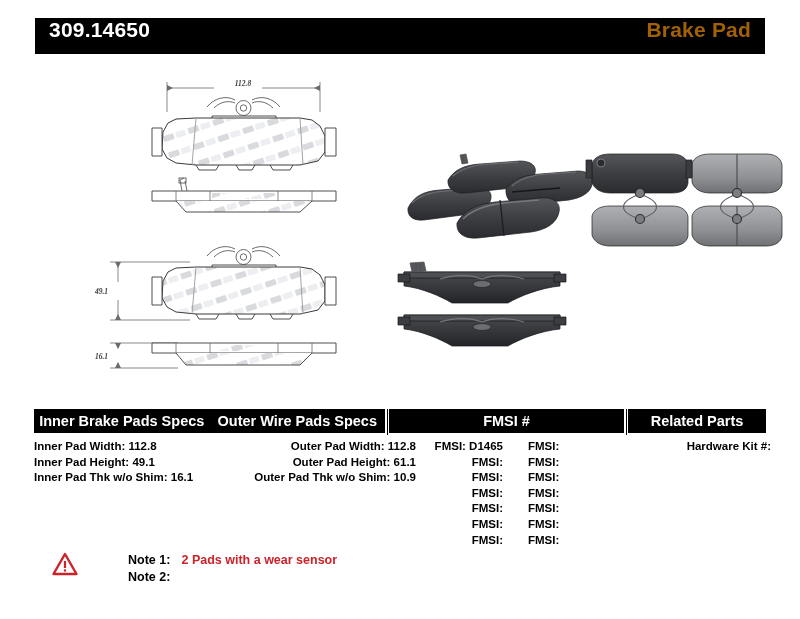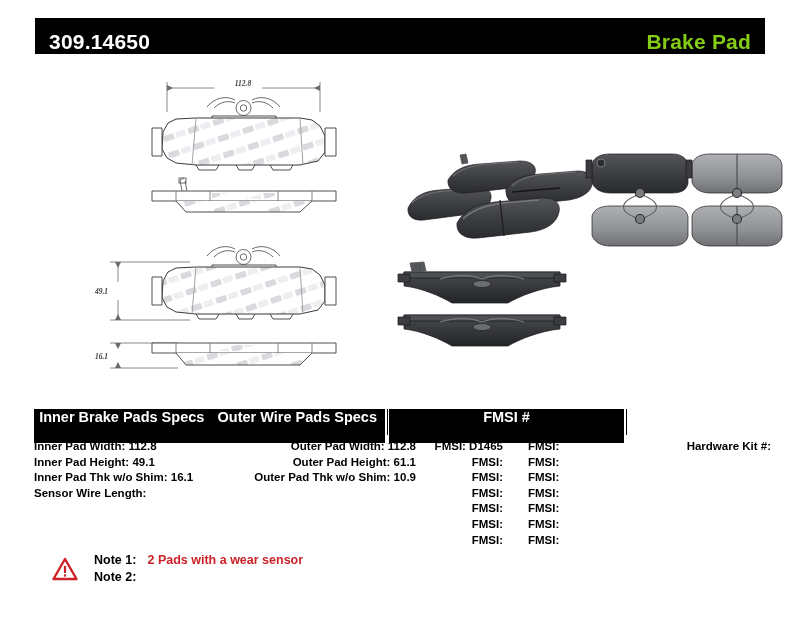--- a/index.html
+++ b/index.html
@@ -1,54 +1,54 @@
 <!DOCTYPE html>
 <html><head>
 <meta charset="utf-8">
 <style>
   html,body{margin:0;padding:0;background:#ffffff;}
   body{width:800px;height:619px;position:relative;overflow:hidden;
        font-family:"Liberation Sans",sans-serif;color:#000;}
 
   
   .header-bar{position:absolute;left:35px;top:18px;width:730px;height:36px;
-    background:#000;display:flex;align-items:flex-end;justify-content:space-between;
+    background:#000;display:flex;align-items:flex-start;justify-content:space-between;
     padding:0 14px;box-sizing:border-box;}
   .header-bar .part-no{color:#fff;font-size:21px;font-weight:bold;letter-spacing:.2px;}
-  .header-bar .title{color:#84cc16;font-size:21px;font-weight:bold;letter-spacing:.2px;}
+  .header-bar .title{color:#a16207;font-size:21px;font-weight:bold;letter-spacing:.2px;}
 
   
   .canvas{position:absolute;left:0;top:60px;width:791px;height:340px;}
   .canvas svg{position:absolute;left:0;top:0;}
 
   
   .table-zone{position:absolute;left:34px;top:409px;width:732px;height:150px;}
-  .hdr{position:absolute;height:34px;background:#000;color:#fff;
-       display:flex;justify-content:center;
+  .hdr{position:absolute;height:24px;background:#000;color:#fff;
+       display:flex;align-items:center;justify-content:center;
        font-size:14.5px;font-weight:bold;box-sizing:border-box;}
   .hdr.split{display:flex;justify-content:space-around;}
   .hdr.split span{flex:1;text-align:center;}
   .hdr-a{left:0;top:0;width:351px;}
   .hdr-b{left:355px;top:0;width:235px;}
   .hdr-c{left:594px;top:0;width:138px;}
 
   .colwrap{position:absolute;top:30px;}
   .spec-col{font-size:11.5px;font-weight:bold;line-height:15.6px;}
   .spec-col .row{white-space:nowrap;}
   .col-inner{left:0;width:180px;text-align:left;}
   .col-outer{left:190px;width:192px;text-align:right;}
   .col-fmsi-1{left:389px;width:80px;text-align:right;}
   .col-fmsi-2{left:494px;width:80px;text-align:left;}
   .col-related{left:597px;width:140px;text-align:right;}
 
   
   .vsep{position:absolute;top:0;width:1px;background:#000;}
 
   
-  .notes{position:absolute;left:52px;top:552px;display:flex;align-items:center;}
+  .notes{position:absolute;left:52px;top:552px;display:flex;align-items:flex-start;gap:34px;}
   .warn-icon{width:26px;height:24px;margin-right:16px;flex:0 0 auto;}
   .note-lines{font-size:12.5px;font-weight:bold;line-height:17px;}
   .note-lines .line{white-space:nowrap;}
   .note-label{display:inline-block;min-width:50px;}
   .note-val{color:#cc2229;}
 </style>
 </head>
 <body>
 
 <div class="header-bar">
@@ -277,29 +277,29 @@
 </svg>
 </div>
 
 <div class="table-zone">
 
   <div class="hdr hdr-a split">
     <span>Inner Brake Pads Specs</span>
     <span>Outer Wire Pads Specs</span>
   </div>
   <div class="hdr hdr-b">FMSI #</div>
+  <div class="hdr hdr-c">Related Parts</div>
 
   <div class="vsep" style="left:353px;height:26px;"></div>
   <div class="vsep" style="left:592px;height:26px;"></div>
 
   <div class="colwrap spec-col col-inner">
     <div class="row">Inner Pad Width: 112.8</div>
     <div class="row">Inner Pad Height: 49.1</div>
     <div class="row">Inner Pad Thk w/o Shim: 16.1</div>
-    <div class="row">Sensor Wire Length:</div>
   </div>
 
   <div class="colwrap spec-col col-outer">
     <div class="row">Outer Pad Width: 112.8</div>
     <div class="row">Outer Pad Height: 61.1</div>
     <div class="row">Outer Pad Thk w/o Shim: 10.9</div>
     <div class="row"></div>
   </div>
 
   <div class="colwrap spec-col col-fmsi-1">

